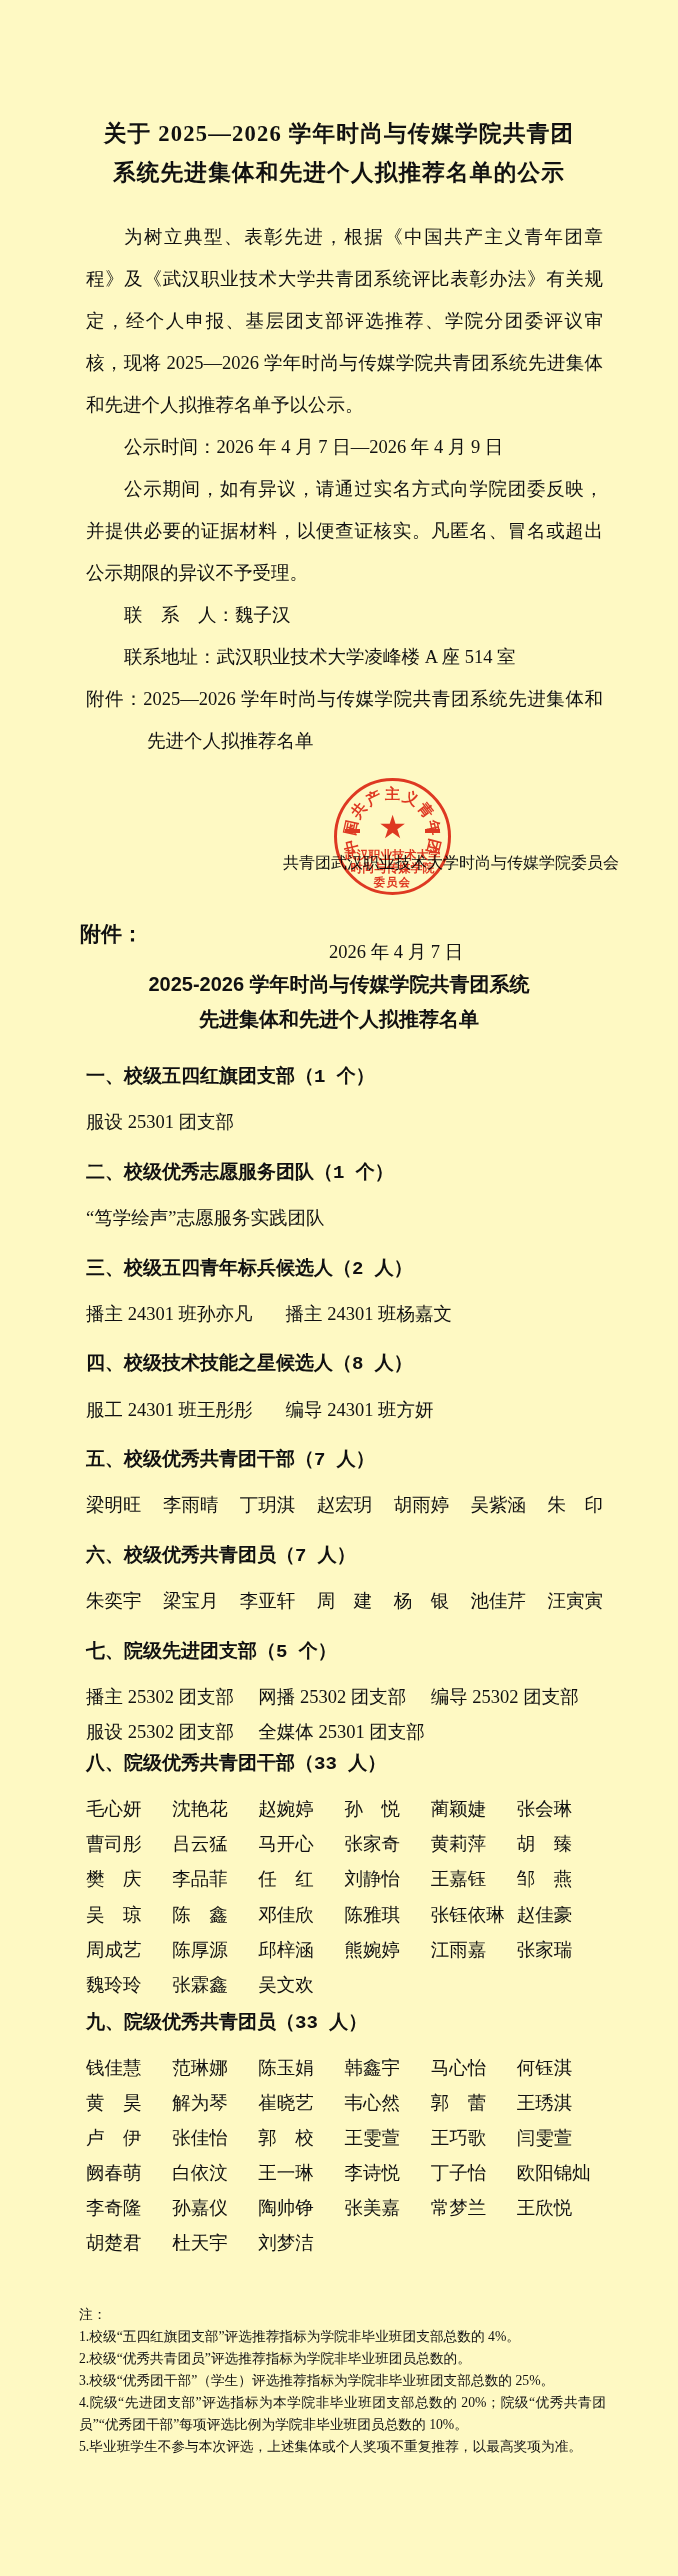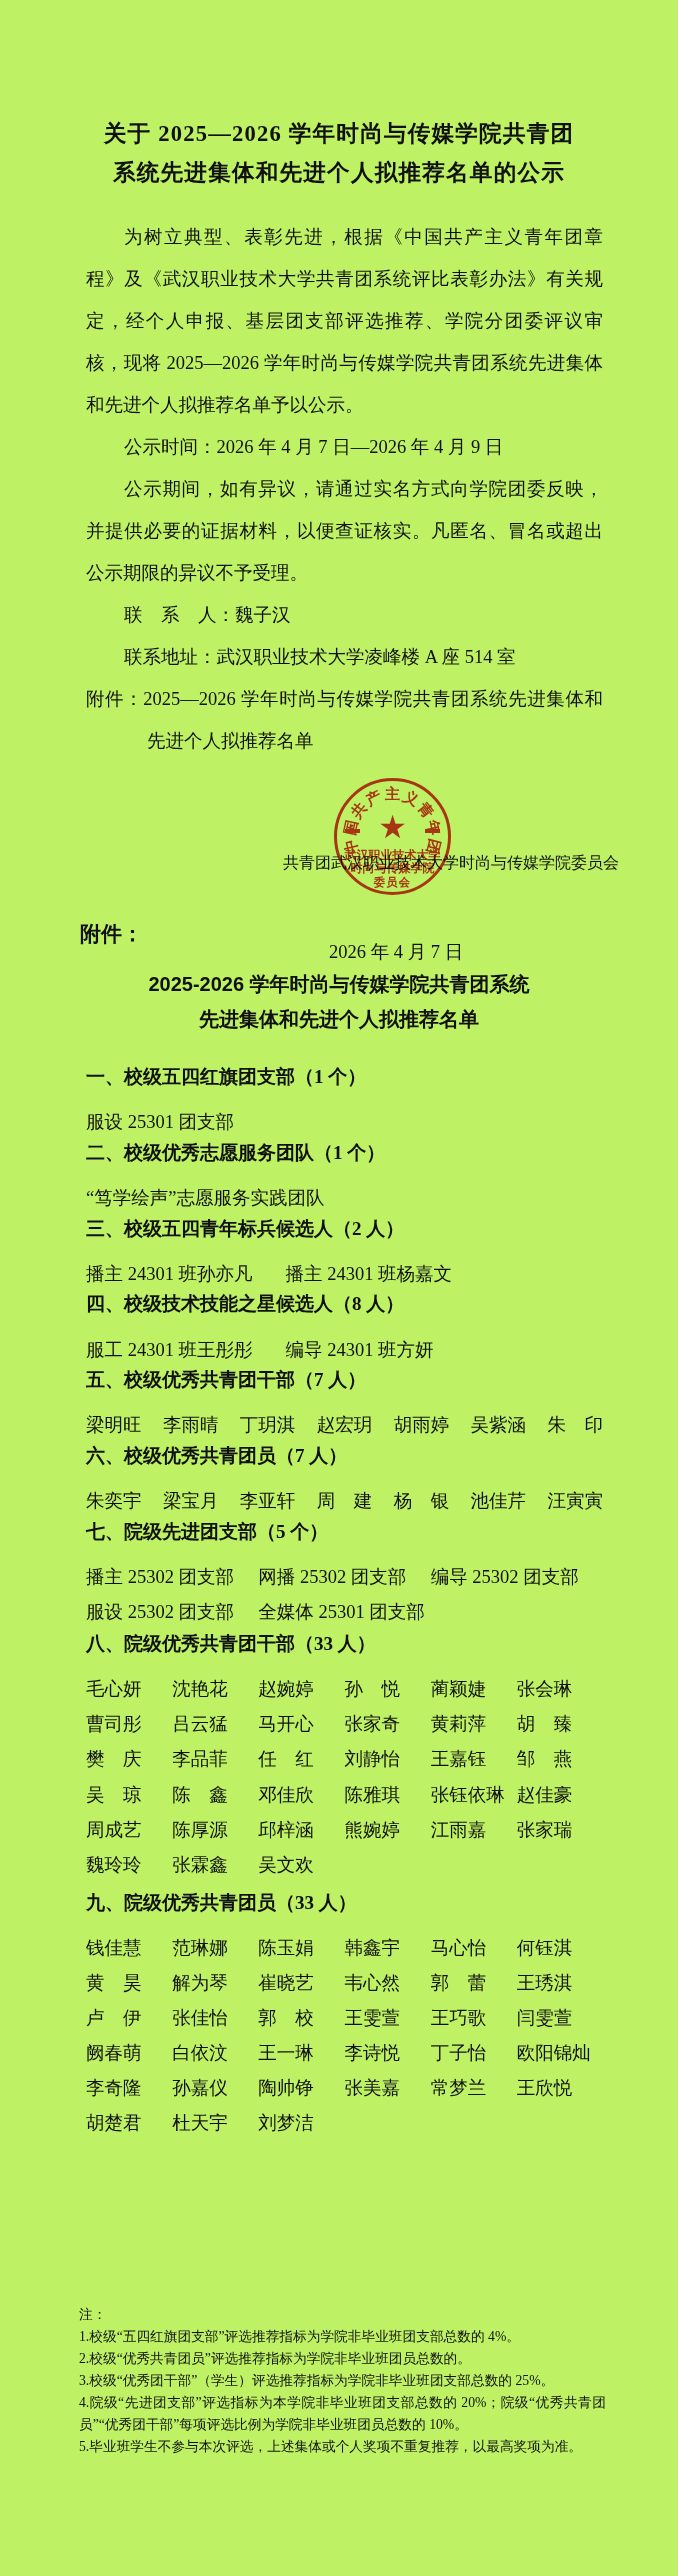--- a/index.html
+++ b/index.html
@@ -1,17 +1,17 @@
 <!DOCTYPE html>
 <html style="font-size:9.5px"><head>
 <meta charset="utf-8">
 <style>
   html,body { margin:0; padding:0; background:#ffffff; }
   #page {
-    position:relative; width:678px; height:2576px; background:#bef264;
+    position:relative; width:678px; height:2576px; background:#fef9c3;
     font-family:"Liberation Serif","DejaVu Serif",serif; color:#111;
     overflow:hidden;
   }
   
   #doc-title {
     position:absolute; top:114px; left:0; width:678px;
     text-align:center; font-weight:bold; font-size:22.6px; line-height:39px;
     letter-spacing:1.2px;
   }
   
@@ -52,23 +52,23 @@
     position:absolute; top:920px; left:80px;
     font-family:"Liberation Sans","DejaVu Sans",sans-serif;
     font-weight:bold; font-size:21px;
   }
   #att-title {
     position:absolute; top:967px; left:0; width:678px; text-align:center;
     font-family:"Liberation Sans","DejaVu Sans",sans-serif;
     font-weight:bold; font-size:20px; line-height:35px;
   }
   #att-sections { position:absolute; top:1066px; left:86px; width:517px; }
-  .att-sec + .att-sec { margin-top:8px; }
+  .att-sec + .att-sec { margin-top:28px; }
   .att-h {
-    margin:0; font-family:Liberation Serif, serif;
+    margin:0; font-family:Liberation Mono, monospace;
     font-weight:bold; font-size:19px; line-height:22.6px;
   }
   .att-rows { margin-top:22.6px; font-size:18.5px; line-height:22.6px; }
   .att-rows .row + .row { margin-top:12.5px; }
   .row-flex { display:flex; gap:33px; }
   .row-7 { display:flex; justify-content:space-between; }
   .row-3col { display:grid; grid-template-columns:repeat(3,1fr); }
   .row-6col { display:grid; grid-template-columns:repeat(6,1fr); }
   
   #notes {

